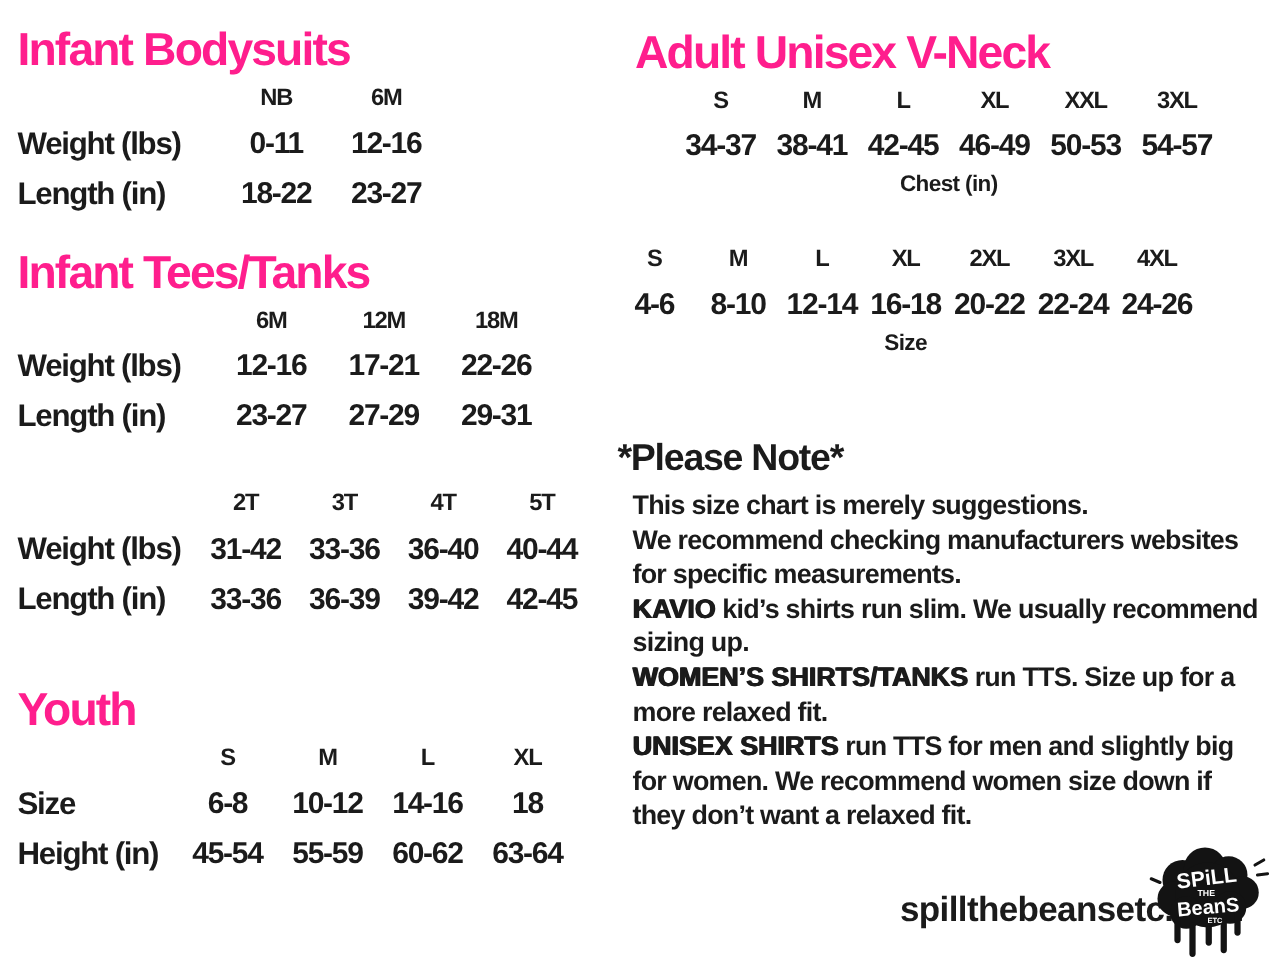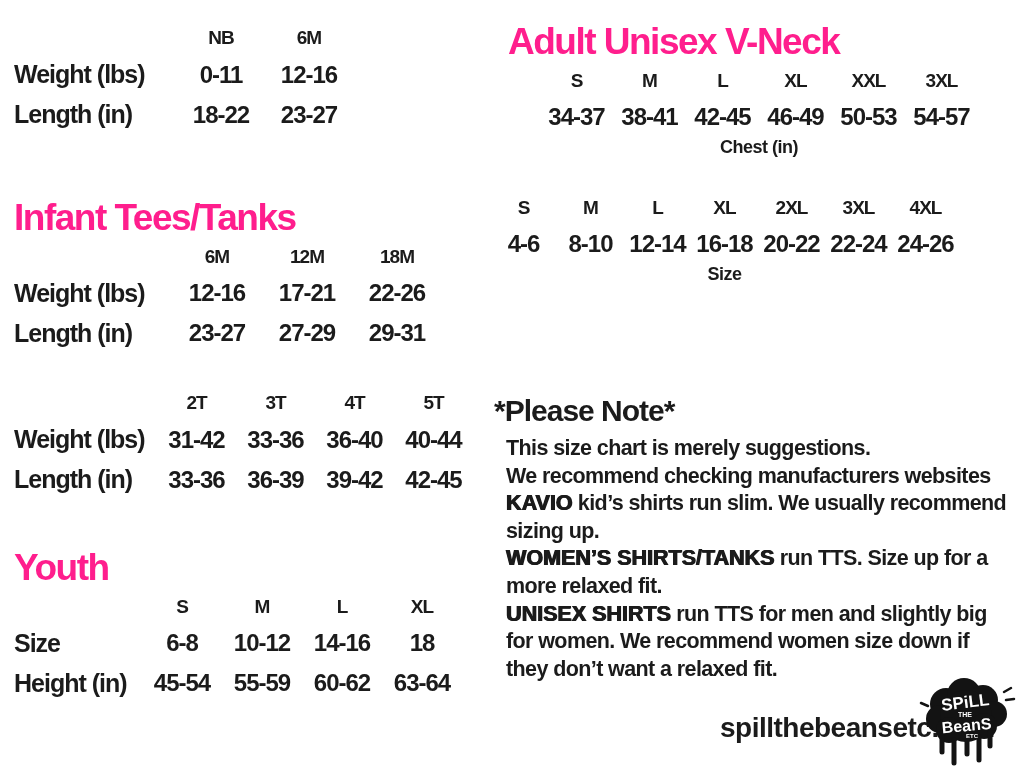--- a/index.html
+++ b/index.html
@@ -53,20 +53,21 @@
     font-size:28px;font-weight:bold;letter-spacing:-0.5px;
   }
   .logo{position:absolute;left:916px;top:674px;width:102px;height:92px;}
 </style>
 </head>
 <body>
 
 <div class="page">
 
   <section class="sec" style="top:20px;left:14px;">
+    <h2 class="pink-title">Infant Bodysuits</h2>
     <div class="tbl t-ib">
       <span class="corner"></span>
       <span class="col">NB</span>
       <span class="col">6M</span>
 
       <span class="lbl">Weight (lbs)</span>
       <span class="val">0-11</span>
       <span class="val">12-16</span>
 
       <span class="lbl">Length (in)</span>
@@ -174,24 +175,25 @@
       <span class="val">8-10</span>
       <span class="val">12-14</span>
       <span class="val">16-18</span>
       <span class="val">20-22</span>
       <span class="val">22-24</span>
       <span class="val">24-26</span>
     </div>
     <div class="tfoot wt">Size</div>
   </section>
 
-  <section class="sec" style="top:350px;left:488px;width:532px;margin-top:44px;">
+  <section class="sec" style="top:350px;left:488px;width:532px;">
     <h3 class="note-title">*Please Note*</h3>
     <div class="note-line"><span class="b"></span><span>This size chart is merely suggestions.</span></div>
     <div class="note-line"><span class="b"></span><span>We recommend checking manufacturers websites</span></div>
+    <div class="note-line"><span class="b"></span><span>for specific measurements.</span></div>
     <div class="note-line"><span class="b">KAVIO</span><span> kid’s shirts run slim. We usually recommend</span></div>
     <div class="note-line"><span class="b"></span><span>sizing up.</span></div>
     <div class="note-line"><span class="b">WOMEN’S SHIRTS/TANKS</span><span> run TTS. Size up for a</span></div>
     <div class="note-line"><span class="b"></span><span>more relaxed fit.</span></div>
     <div class="note-line"><span class="b">UNISEX SHIRTS</span><span> run TTS for men and slightly big</span></div>
     <div class="note-line"><span class="b"></span><span>for women. We recommend women size down if</span></div>
     <div class="note-line"><span class="b"></span><span>they don’t want a relaxed fit.</span></div>
   </section>
 
   <div class="website">spillthebeansetc.com</div>

